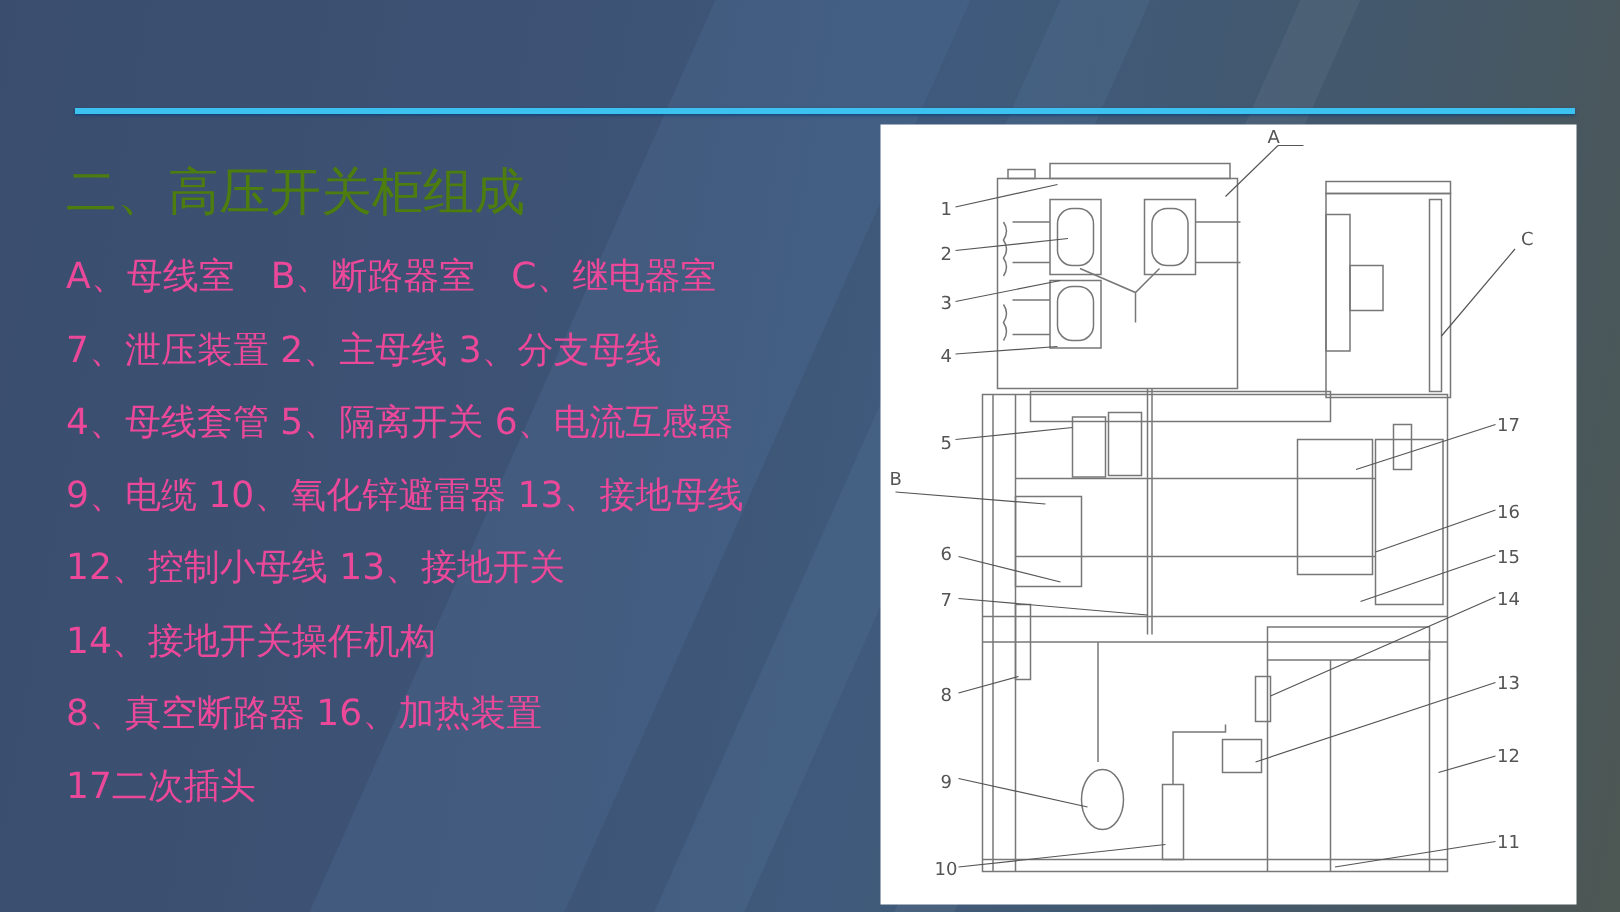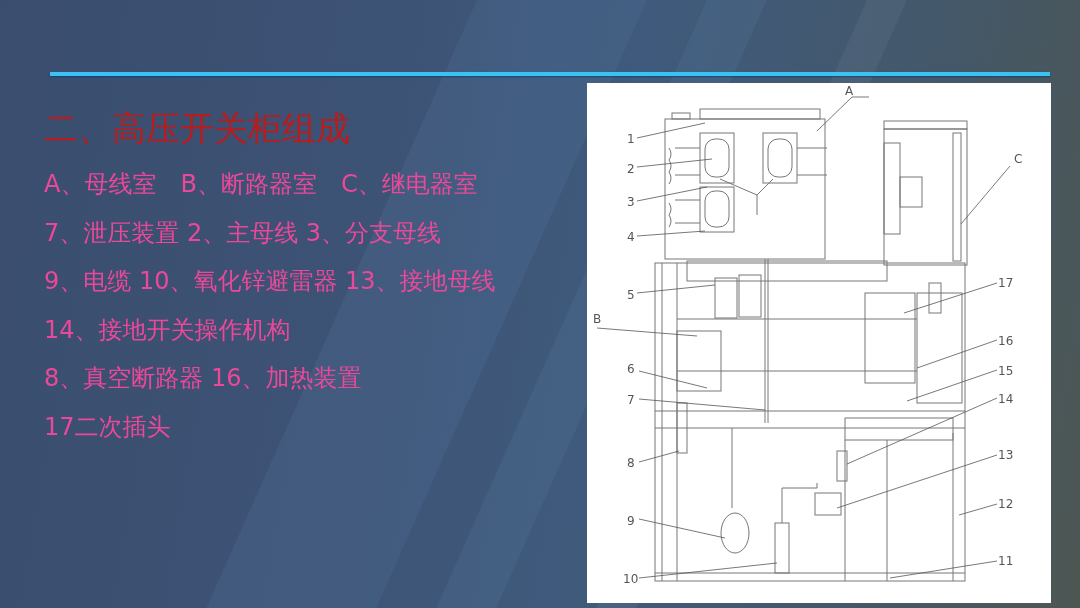--- a/index.html
+++ b/index.html
@@ -10,21 +10,21 @@
     }
     .streak { position: absolute; top: -50px; height: 760px; transform: skewX(-24deg); pointer-events: none; }
     .s1 { left: 330px; width: 170px; background: rgba(90,130,170,0.18); }
     .s2 { left: 560px; width: 60px; background: rgba(110,150,190,0.12); }
     .s3 { left: 720px; width: 40px; background: rgba(255,255,255,0.05); }
     .rule {
       position: absolute; left: 50px; top: 72px; width: 1000px; height: 4px;
       background: #3cc2f0; box-shadow: 0 1px 2px rgba(0,60,120,0.7);
     }
     .title {
-      position: absolute; left: 44px; top: 106px; color: #b91c1c;
+      position: absolute; left: 44px; top: 106px; color: #4d7c0f;
       font-size: 34px; line-height: 44px; white-space: nowrap;
     }
     .items { position: absolute; left: 44px; top: 164px; margin: 0; padding: 0; list-style: none; }
     .items li {
       color: #ec4899; font-size: 24px; height: 48.5px; line-height: 40px; white-space: nowrap;
     }
     .diagram {
       position: absolute; left: 587px; top: 83px; width: 464px; height: 520px; background: #ffffff;
     }
     .diagram svg { display: block; }
@@ -37,21 +37,23 @@
 <div class="streak s2"></div>
 <div class="streak s3"></div>
 
 <div class="rule"></div>
 
 <div class="title">二、高压开关柜组成</div>
 
 <ul class="items">
   <li>A、母线室　B、断路器室　C、继电器室</li>
   <li>7、泄压装置 2、主母线 3、分支母线</li>
+  <li>4、母线套管 5、隔离开关 6、电流互感器</li>
   <li>9、电缆 10、氧化锌避雷器 13、接地母线</li>
+  <li>12、控制小母线 13、接地开关</li>
   <li>14、接地开关操作机构</li>
   <li>8、真空断路器 16、加热装置</li>
   <li>17二次插头</li>
 </ul>
 
 <div class="diagram">
   <svg width="464" height="520" viewBox="0 0 464 520" xmlns="http://www.w3.org/2000/svg">
     <g fill="none" stroke="#777" stroke-width="1">
 
       <rect x="78" y="36" width="160" height="140"></rect>

